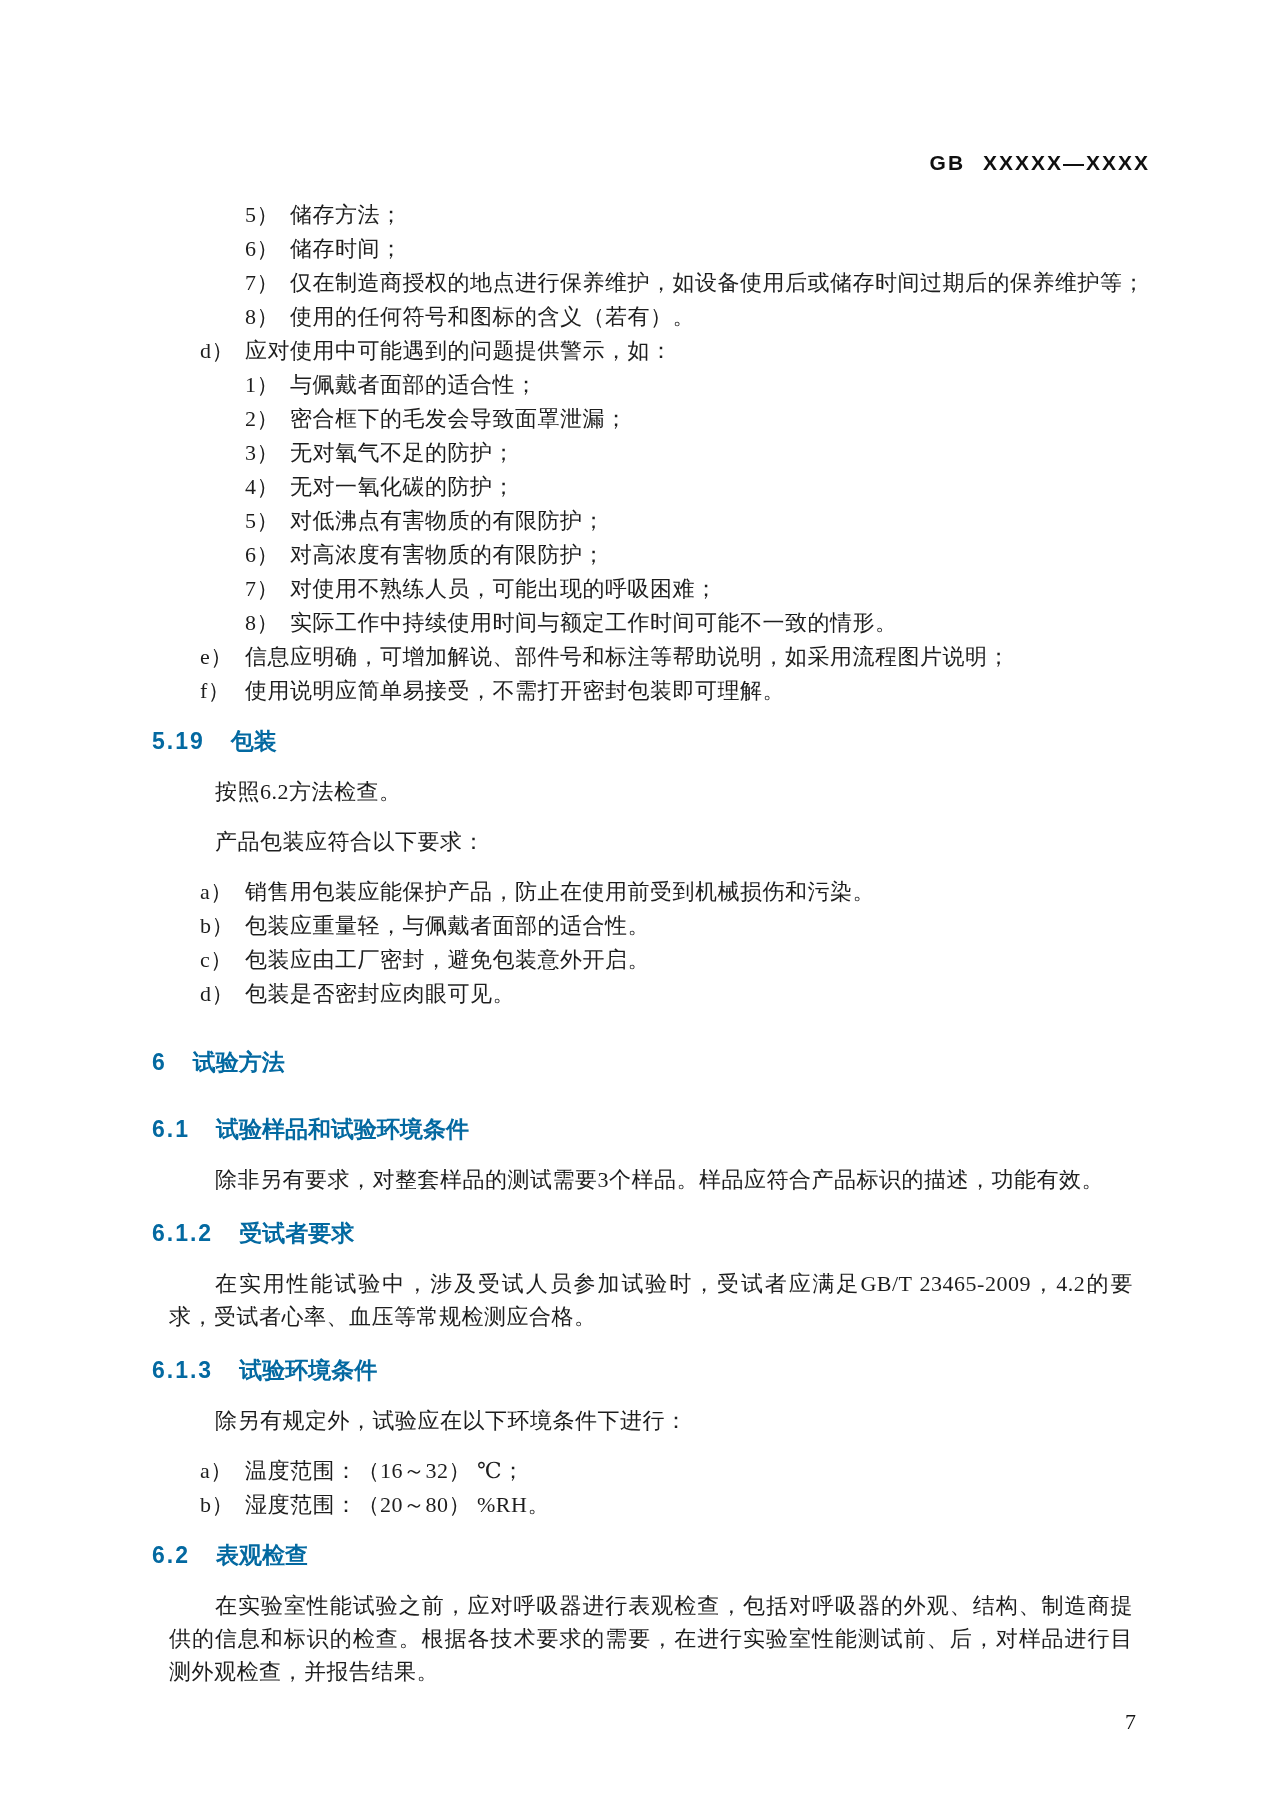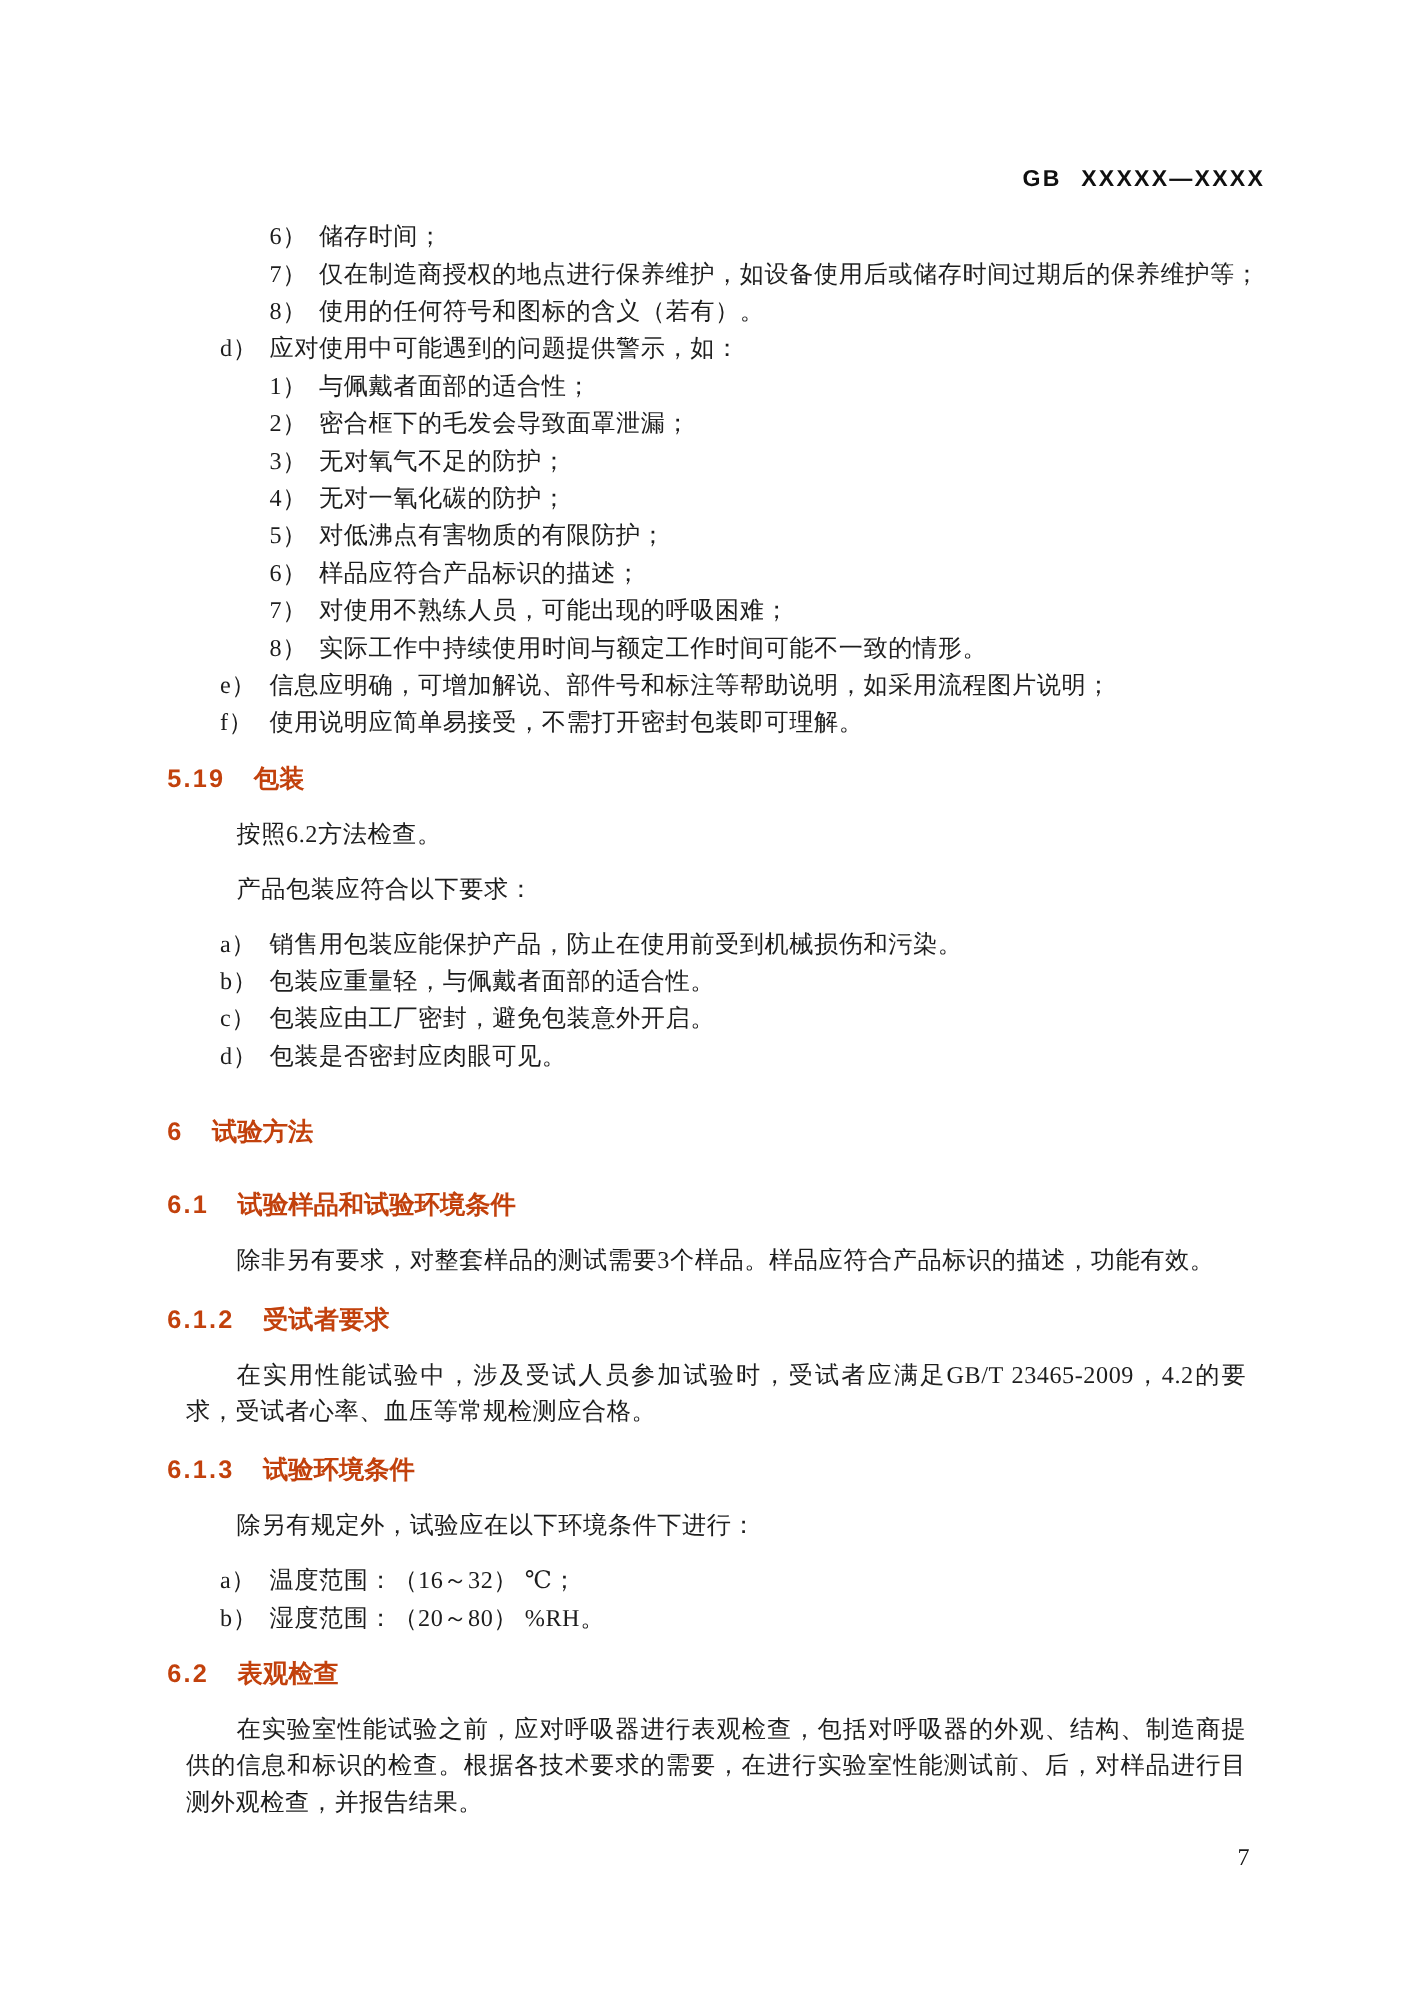--- a/index.html
+++ b/index.html
@@ -45,21 +45,21 @@
   .li-marker {
     display: inline-block;
     min-width: 45px;
   }
   
   .heading {
     font-family: "Liberation Sans", "DejaVu Sans", sans-serif;
     font-weight: bold;
     font-size: 23px;
     line-height: 34px;
-    color: #c2410c;
+    color: #0369a1;
   }
   .h-l1 { margin: 34px 0 33px 0; }
   .h-l2 { margin: 16px 0 15px 0; }
   .h-l3 { margin: 20px 0 16px 0; }
   .h-num {
     margin-right: 26px;
     letter-spacing: 2px;
   }
   
   .para {
@@ -80,30 +80,31 @@
     color: #161616;
   }
 </style>
 </head>
 <body>
 
 <div class="page">
   <div class="doc-header">GB XXXXX—XXXX</div>
 
   <div id="content">
+      <div class="li lvl2"><span class="li-marker">5）</span><span class="li-text">储存方法；</span></div>
       <div class="li lvl2"><span class="li-marker">6）</span><span class="li-text">储存时间；</span></div>
       <div class="li lvl2"><span class="li-marker">7）</span><span class="li-text">仅在制造商授权的地点进行保养维护，如设备使用后或储存时间过期后的保养维护等；</span></div>
       <div class="li lvl2"><span class="li-marker">8）</span><span class="li-text">使用的任何符号和图标的含义（若有）。</span></div>
       <div class="li lvl1"><span class="li-marker">d）</span><span class="li-text">应对使用中可能遇到的问题提供警示，如：</span></div>
       <div class="li lvl2"><span class="li-marker">1）</span><span class="li-text">与佩戴者面部的适合性；</span></div>
       <div class="li lvl2"><span class="li-marker">2）</span><span class="li-text">密合框下的毛发会导致面罩泄漏；</span></div>
       <div class="li lvl2"><span class="li-marker">3）</span><span class="li-text">无对氧气不足的防护；</span></div>
       <div class="li lvl2"><span class="li-marker">4）</span><span class="li-text">无对一氧化碳的防护；</span></div>
       <div class="li lvl2"><span class="li-marker">5）</span><span class="li-text">对低沸点有害物质的有限防护；</span></div>
-      <div class="li lvl2"><span class="li-marker">6）</span><span class="li-text">样品应符合产品标识的描述；</span></div>
+      <div class="li lvl2"><span class="li-marker">6）</span><span class="li-text">对高浓度有害物质的有限防护；</span></div>
       <div class="li lvl2"><span class="li-marker">7）</span><span class="li-text">对使用不熟练人员，可能出现的呼吸困难；</span></div>
       <div class="li lvl2"><span class="li-marker">8）</span><span class="li-text">实际工作中持续使用时间与额定工作时间可能不一致的情形。</span></div>
       <div class="li lvl1"><span class="li-marker">e）</span><span class="li-text">信息应明确，可增加解说、部件号和标注等帮助说明，如采用流程图片说明；</span></div>
       <div class="li lvl1"><span class="li-marker">f）</span><span class="li-text">使用说明应简单易接受，不需打开密封包装即可理解。</span></div>
       <div class="heading h-l2"><span class="h-num">5.19</span><span class="h-title">包装</span></div>
       <div class="para">按照6.2方法检查。</div>
       <div class="para">产品包装应符合以下要求：</div>
       <div class="li lvl1"><span class="li-marker">a）</span><span class="li-text">销售用包装应能保护产品，防止在使用前受到机械损伤和污染。</span></div>
       <div class="li lvl1"><span class="li-marker">b）</span><span class="li-text">包装应重量轻，与佩戴者面部的适合性。</span></div>
       <div class="li lvl1"><span class="li-marker">c）</span><span class="li-text">包装应由工厂密封，避免包装意外开启。</span></div>

